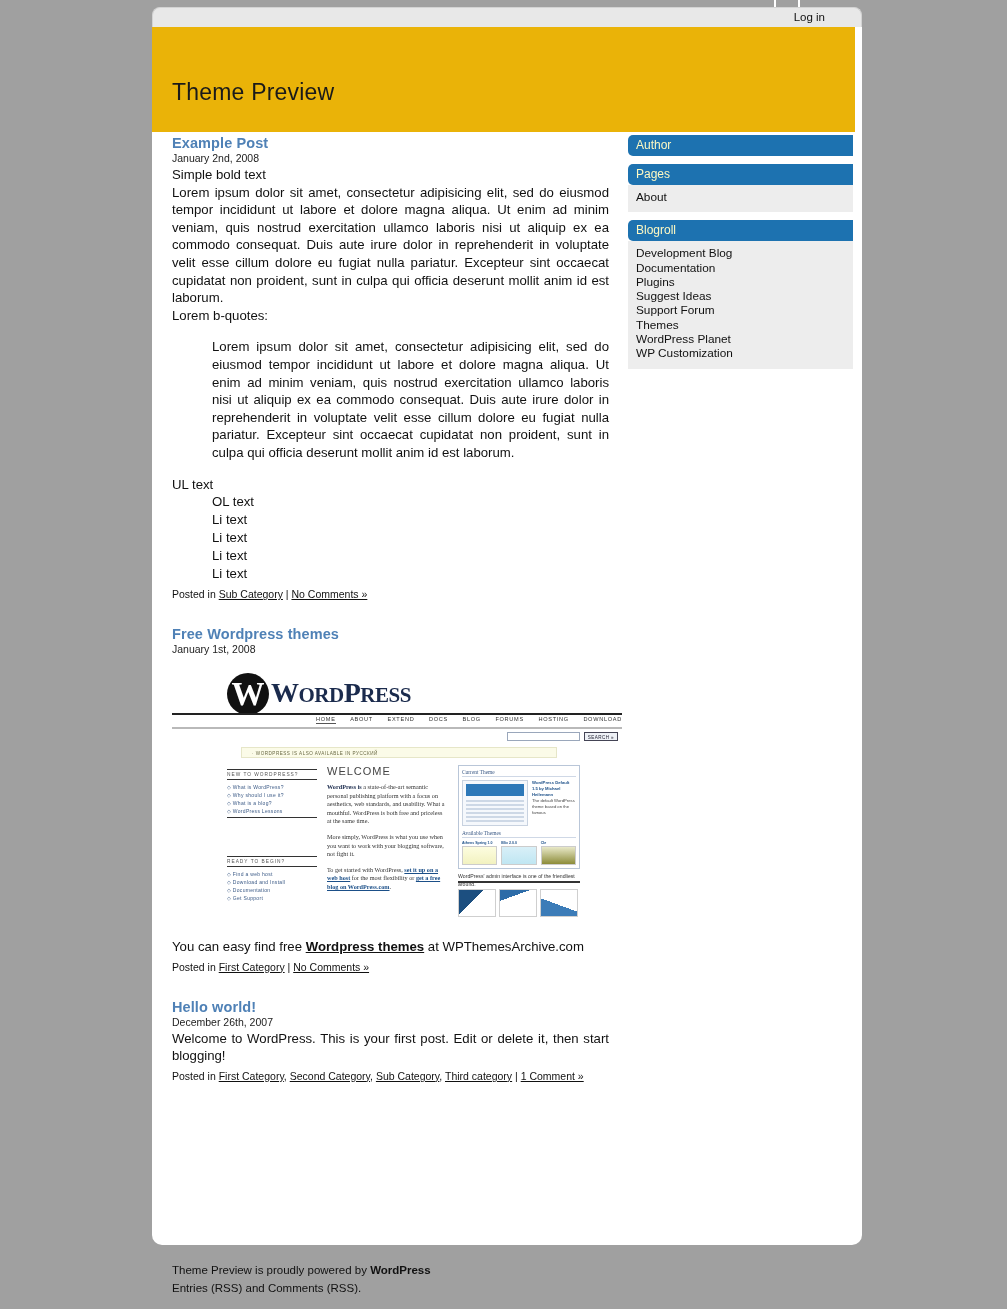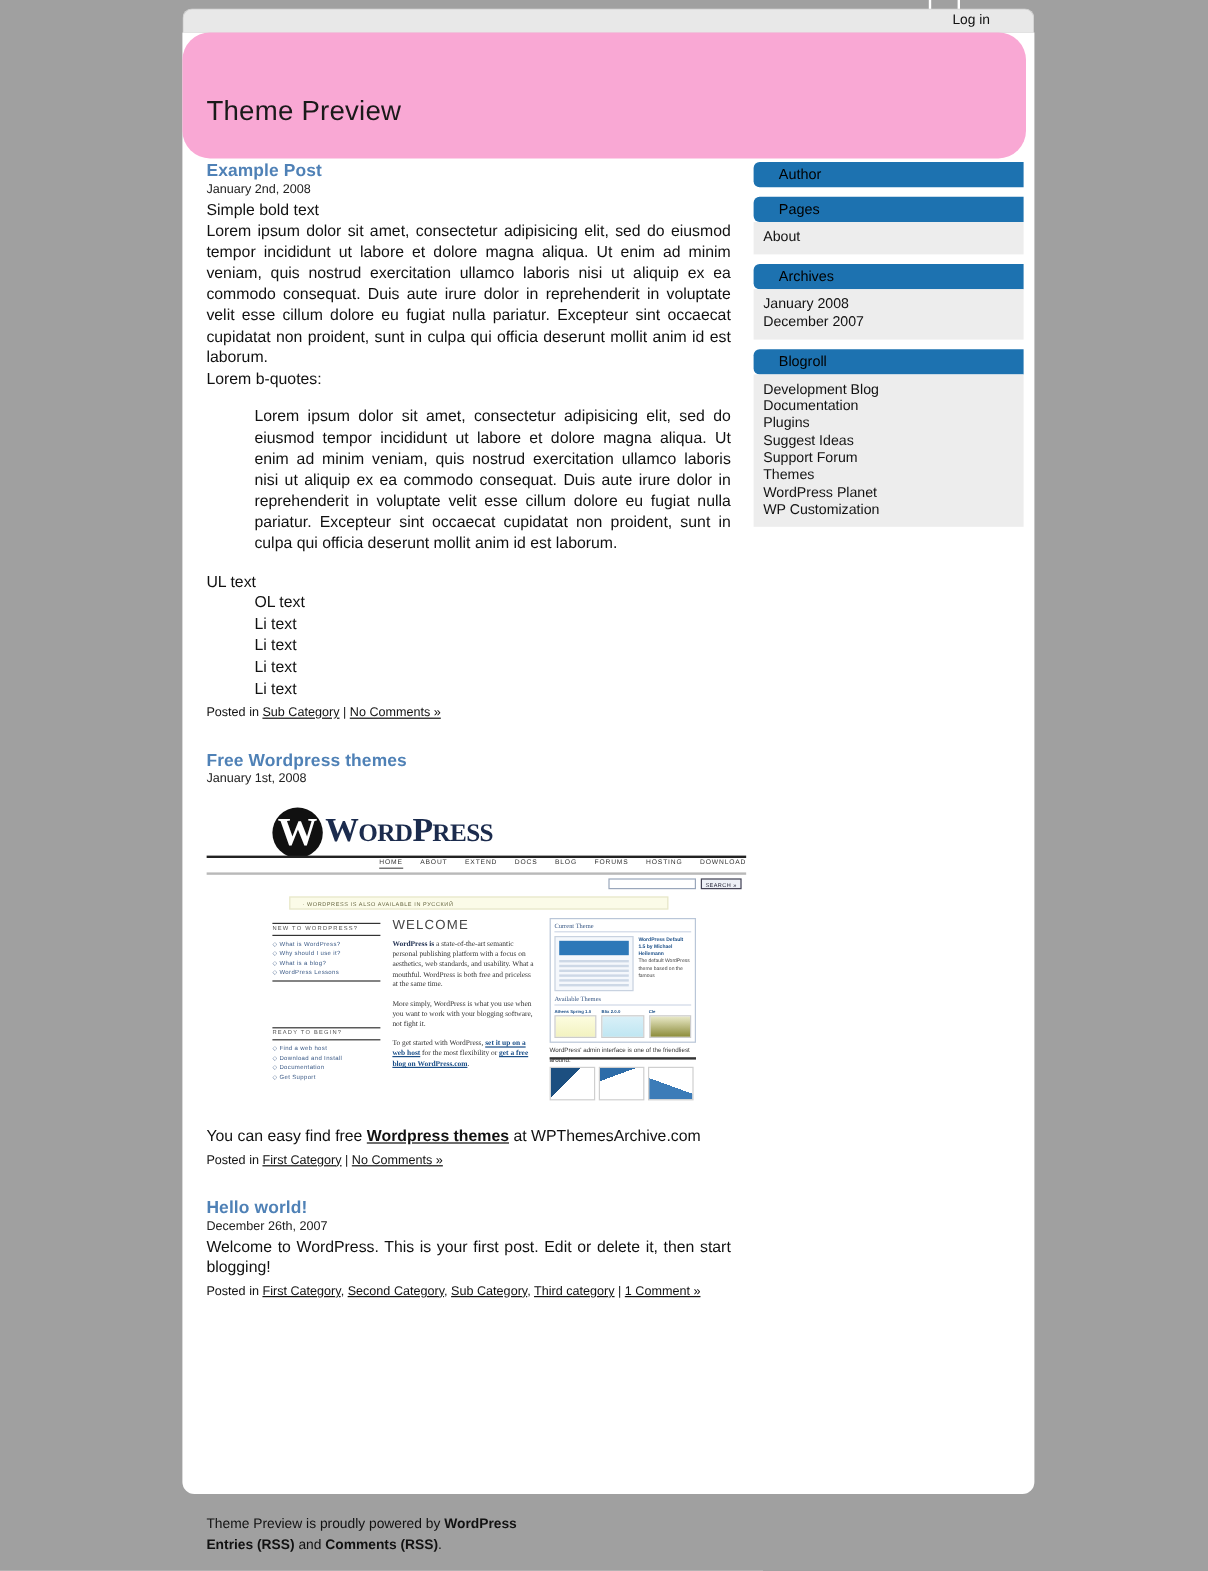--- a/index.html
+++ b/index.html
@@ -35,22 +35,21 @@
   
   #page {
     position:absolute; left:152px; top:27px; width:710px; height:1218px;
     background:#ffffff;
     border-bottom-left-radius:10px; border-bottom-right-radius:10px;
   }
 
   
   #header {
     position:absolute; left:0; top:0; width:703px; height:105px;
-    background:#f9a8d4;
-    border-radius:23px;
+    background:#eab308;
   }
   #blog-title {
     position:absolute; left:20px; top:37px;
     font-size:23px; color:#1a1a1a; font-weight:400;
     letter-spacing:0.2px;
   }
 
   
   #content {
     position:absolute; left:20px; top:108px; width:437px;
@@ -210,40 +209,40 @@
     position:absolute; left:286px; top:220px; display:flex; gap:3px;
   }
   .wp-thumb {
     width:38px; height:28px; border:1px solid #cfcfcf; background:#fff;
     position:relative; overflow:hidden;
   }
 
   
   .widget { margin-bottom:8px; }
   .widget-title {
-    background:#1d72b0; color:#000000;
+    background:#1d72b0; color:#fef9c3;
     font-size:12px; height:21px; line-height:21px;
-    padding-left:21px;
+    padding-left:8px;
     border-top-left-radius:5px; border-bottom-left-radius:5px;
   }
   .widget-body {
     background:#ededed; padding:5px 0 8px 8px;
   }
   .widget-body ul { list-style:none; margin:0; padding:0; }
   .widget-body li {
     font-size:11.8px; color:#111; line-height:14.3px;
   }
   .widget-body a { color:#111; text-decoration:none; }
 
   
   #footer {
     position:absolute; left:172px; top:1261px; width:500px;
     font-size:11.5px; color:#111; line-height:18px;
   }
-  #footer a { color:#111; text-decoration:none; font-weight:bold;text-align:center; }
+  #footer a { color:#111; text-decoration:none; font-weight:normal;text-align:center; }
   #footer b { font-weight:bold; }
 </style>
 </head>
 <body>
 
 <div id="top-strip">
   <div id="tab-ticks">
     <div class="tick" id="tick-a"></div>
     <div class="tick" id="tick-b"></div>
   </div>
@@ -418,29 +417,20 @@
 
     <div class="widget">
       <div class="widget-title">Pages</div>
       <div class="widget-body">
         <ul>
           <li><a href="#">About</a></li>
         </ul>
       </div>
     </div>
 
-    <div class="widget">
-      <div class="widget-title">Archives</div>
-      <div class="widget-body">
-        <ul>
-          <li><a href="#">January 2008</a></li>
-          <li><a href="#">December 2007</a></li>
-        </ul>
-      </div>
-    </div>
 
 
     <div class="widget">
       <div class="widget-title">Blogroll</div>
       <div class="widget-body">
         <ul>
           <li><a href="#">Development Blog</a></li>
           <li><a href="#">Documentation</a></li>
           <li><a href="#">Plugins</a></li>
           <li><a href="#">Suggest Ideas</a></li>

